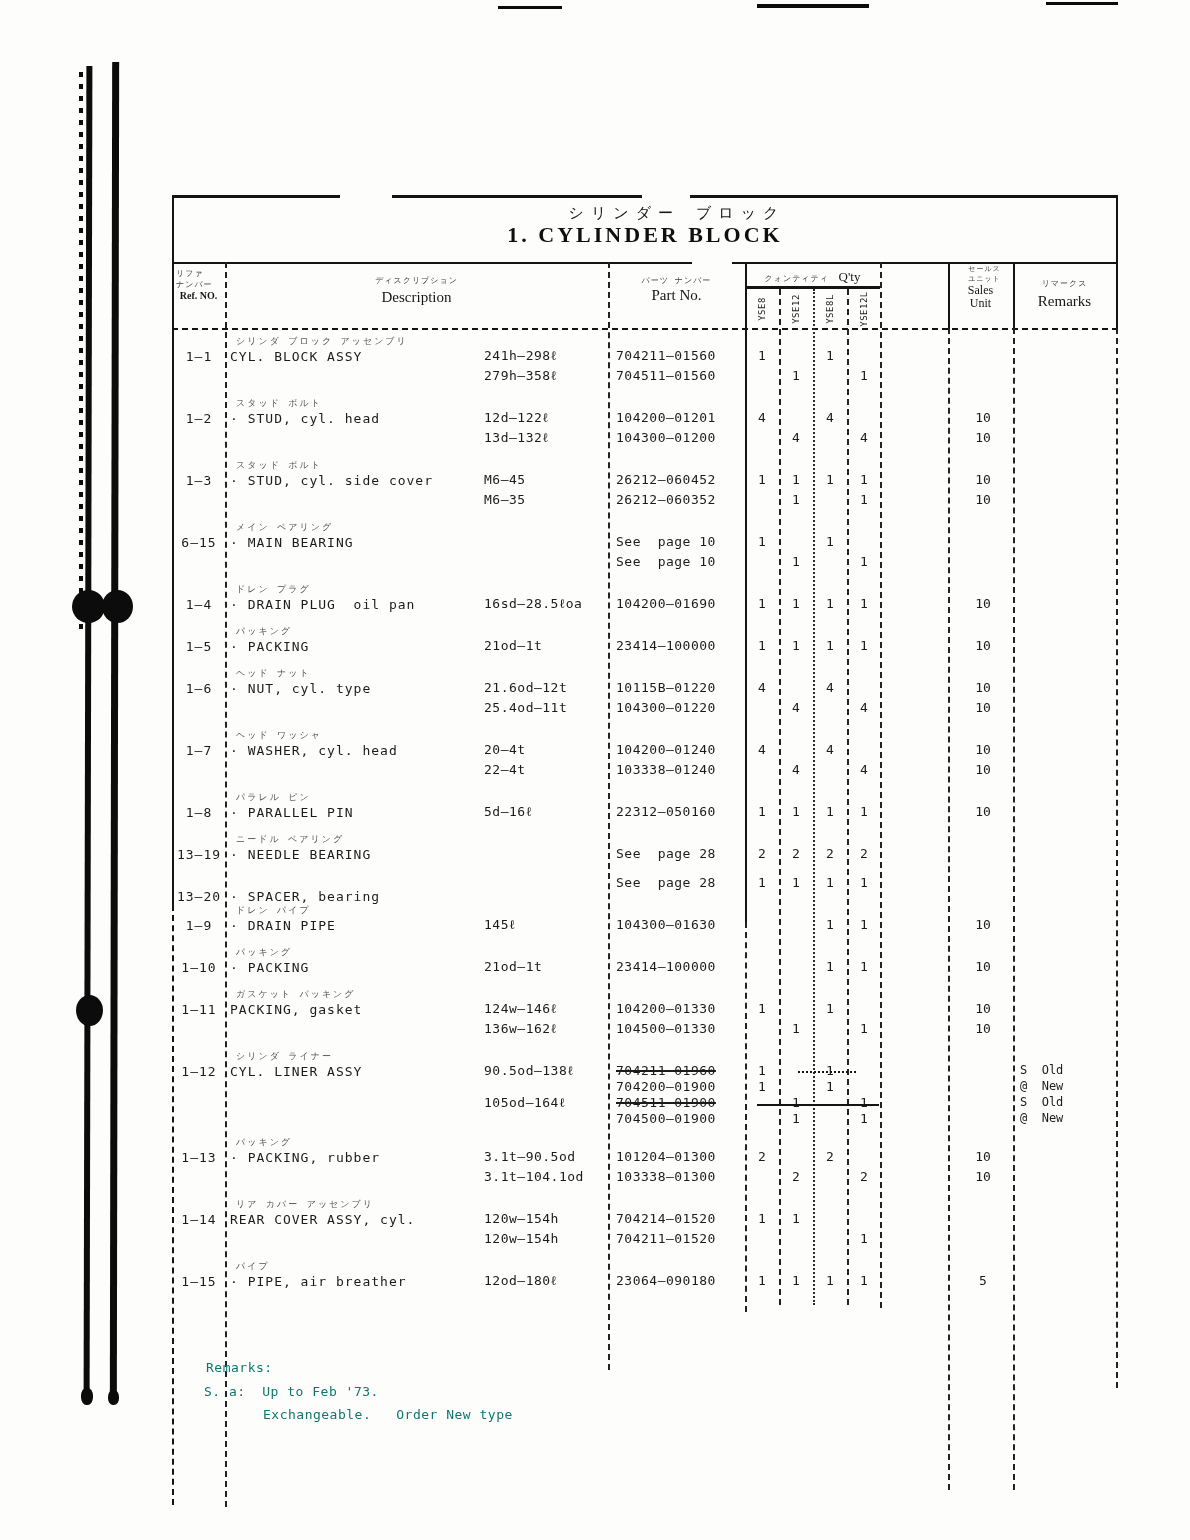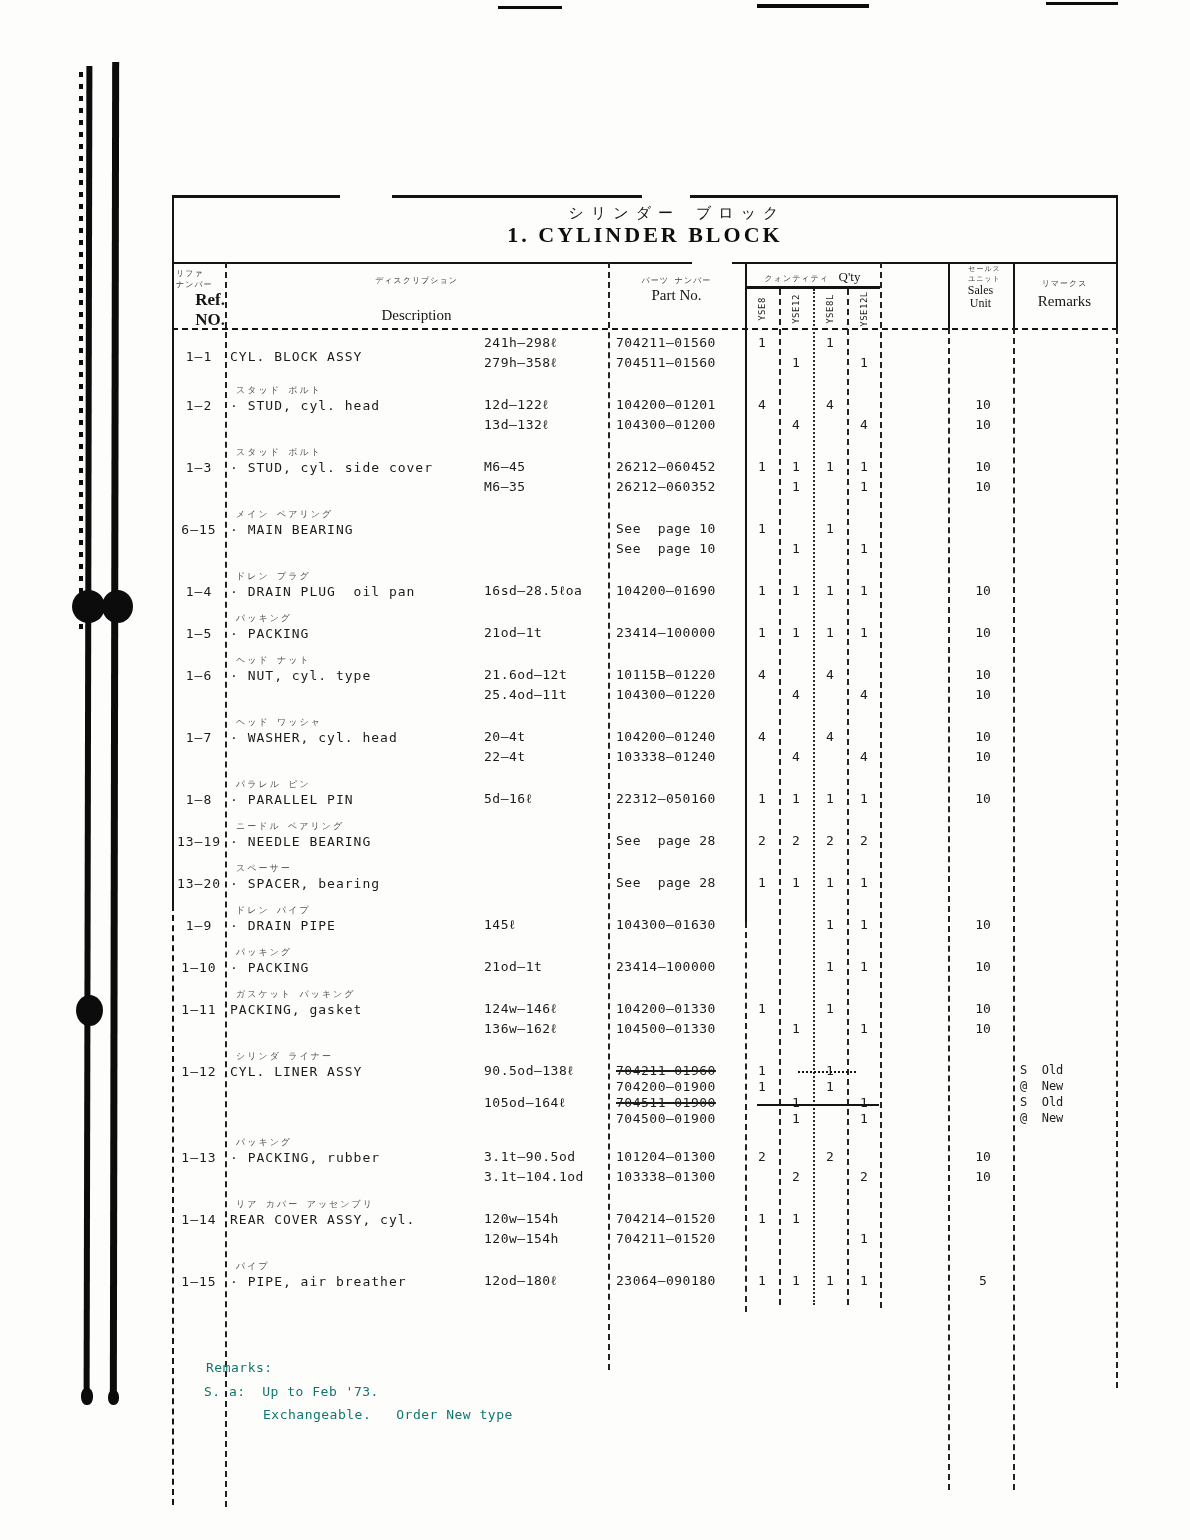--- a/index.html
+++ b/index.html
@@ -58,23 +58,23 @@
             font-size:15px;letter-spacing:7px;color:#161616;}
   .title-en{position:absolute;top:27px;left:0;width:946px;text-align:center;
             font-family:"Liberation Serif",serif;font-weight:bold;font-size:22px;letter-spacing:3px;color:#0f0f0f;}
 
   
   .hc{position:absolute;text-align:center;color:#161616;}
   .hjp{font-size:8px;letter-spacing:1px;display:block;opacity:.85;}
   .hen{font-family:"Liberation Serif",serif;font-size:15px;display:block;}
   .hc-ref{left:0;top:73px;width:53px;}
   .hc-ref .hjp{font-size:8px;text-align:left;padding-left:4px;}
-  .hc-ref .hen{font-size:17px;font-weight:bold;text-align:right;}
+  .hc-ref .hen{font-size:10px;font-weight:bold;}
   .hc-desc{left:53px;top:80px;width:383px;}
-  .hc-desc .hen{margin-top:21px;}
+  .hc-desc .hen{margin-top:3px;}
   .hc-part{left:436px;top:80px;width:137px;}
   .hc-part .hen{margin-top:1px;}
   .hc-qty{left:573px;top:71px;width:135px;white-space:nowrap;}
   .hc-qty .jpq{font-size:8px;letter-spacing:1px;opacity:.85;}
   .hc-qty .enq{font-family:"Liberation Serif",serif;font-size:13px;}
   .vlab{position:absolute;top:96px;width:34px;height:36px;display:flex;align-items:center;justify-content:center;}
   .vlab>span{transform:rotate(-90deg);font-size:9px;white-space:nowrap;letter-spacing:.5px;}
   .hc-sales{left:776px;top:69px;width:65px;line-height:10px;}
   .hc-sales .hjp{font-size:7px;margin-left:8px;}
   .hc-sales .hen{font-size:12px;line-height:13px;}
@@ -190,20 +190,21 @@
       <span class="hen">Sales</span>
       <span class="hen">Unit</span>
     </div>
     <div class="hc hc-rem">
       <span class="hjp">リマークス</span>
       <span class="hen">Remarks</span>
     </div>
 
     <div class="tbody" id="tbody">
         <div class="row">
+          <div class="jp">シリンダ ブロック アッセンブリ</div>
           <div class="ref">1–1</div>
           <div class="desc">CYL. BLOCK ASSY</div>
           <div class="lines">
             <div class="line">
               <span class="size">241h–298ℓ</span>
               <span class="part">704211–01560</span>
               <span class="q q0">1</span>
               <span class="q q2">1</span>
             </div>
             <div class="line">
@@ -373,21 +374,20 @@
             <div class="line">
               <span class="part">See  page 28</span>
               <span class="q q0">2</span>
               <span class="q q1">2</span>
               <span class="q q2">2</span>
               <span class="q q3">2</span>
             </div>
           </div>
         </div>
         <div class="row">
-          <div class="jp">スペーサー</div>
           <div class="ref">13–20</div>
           <div class="desc">· SPACER, bearing</div>
           <div class="lines">
             <div class="line">
               <span class="part">See  page 28</span>
               <span class="q q0">1</span>
               <span class="q q1">1</span>
               <span class="q q2">1</span>
               <span class="q q3">1</span>
             </div>

